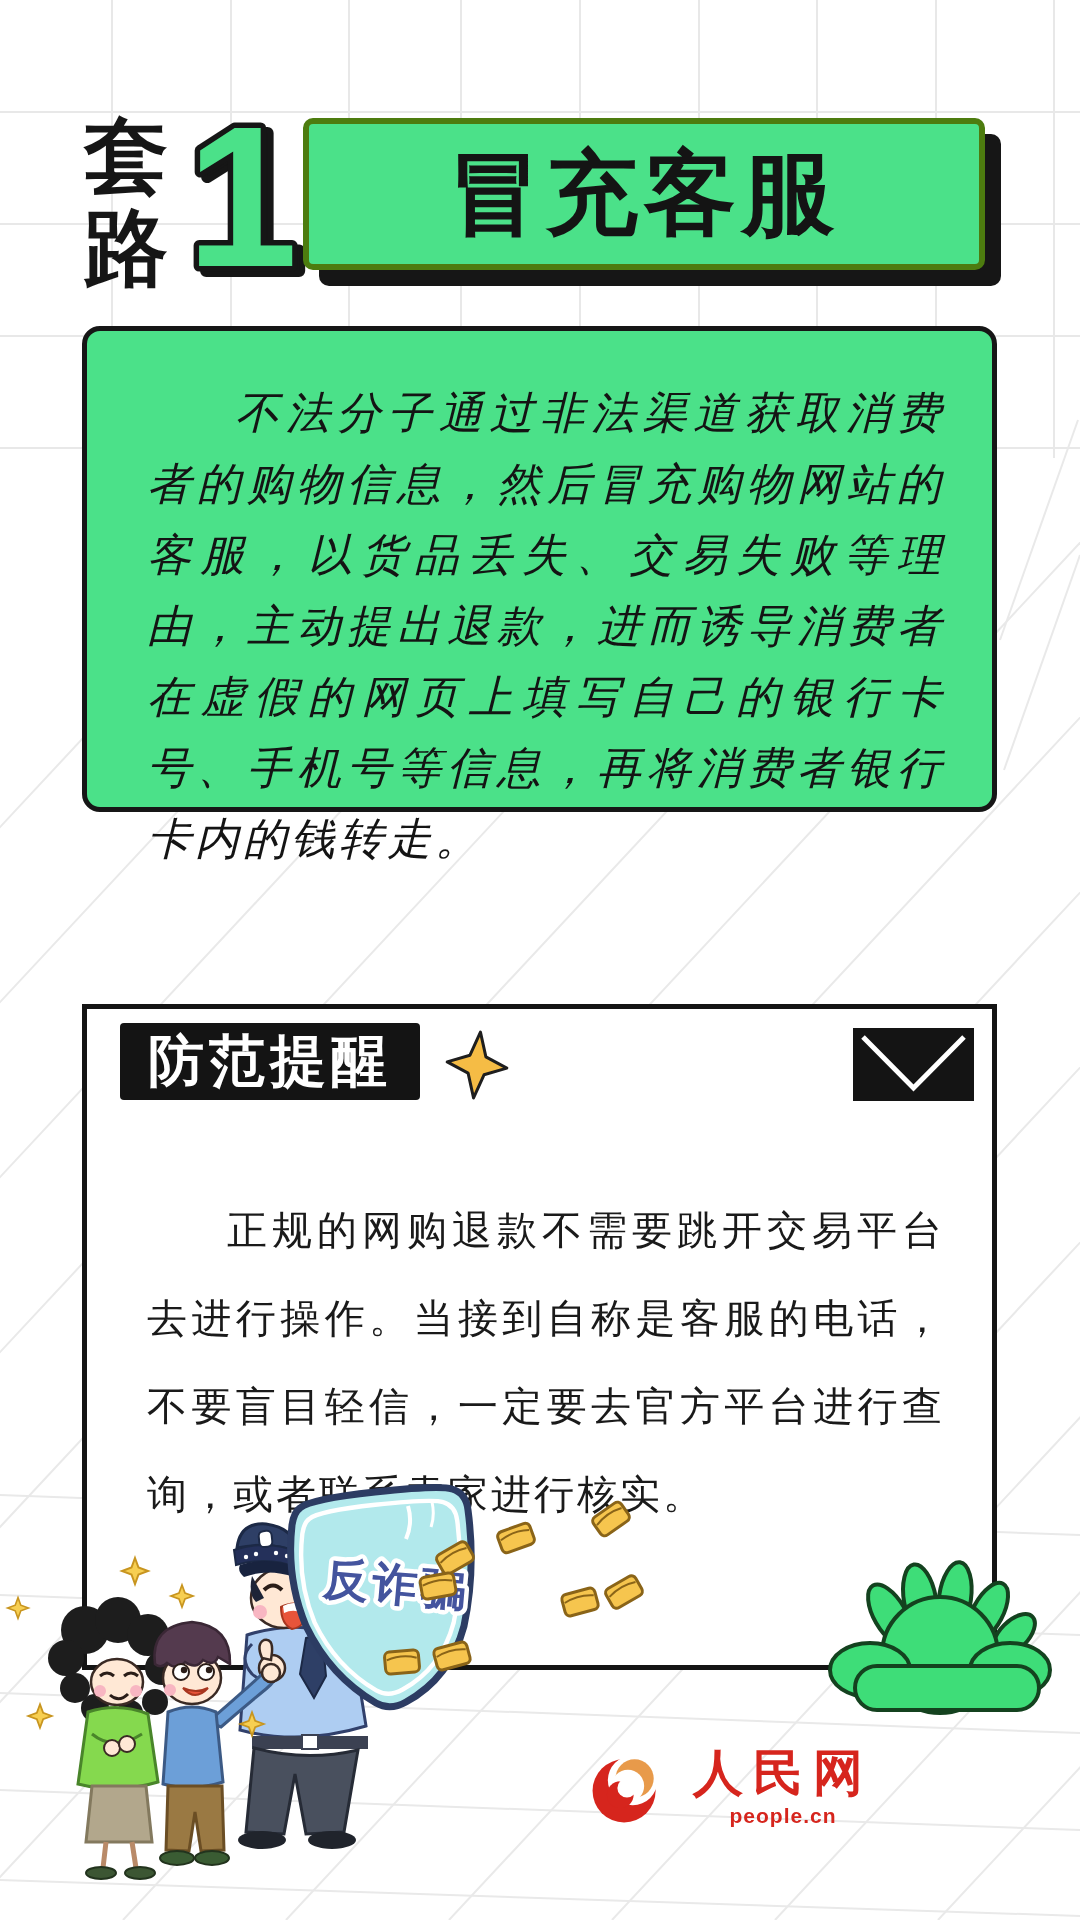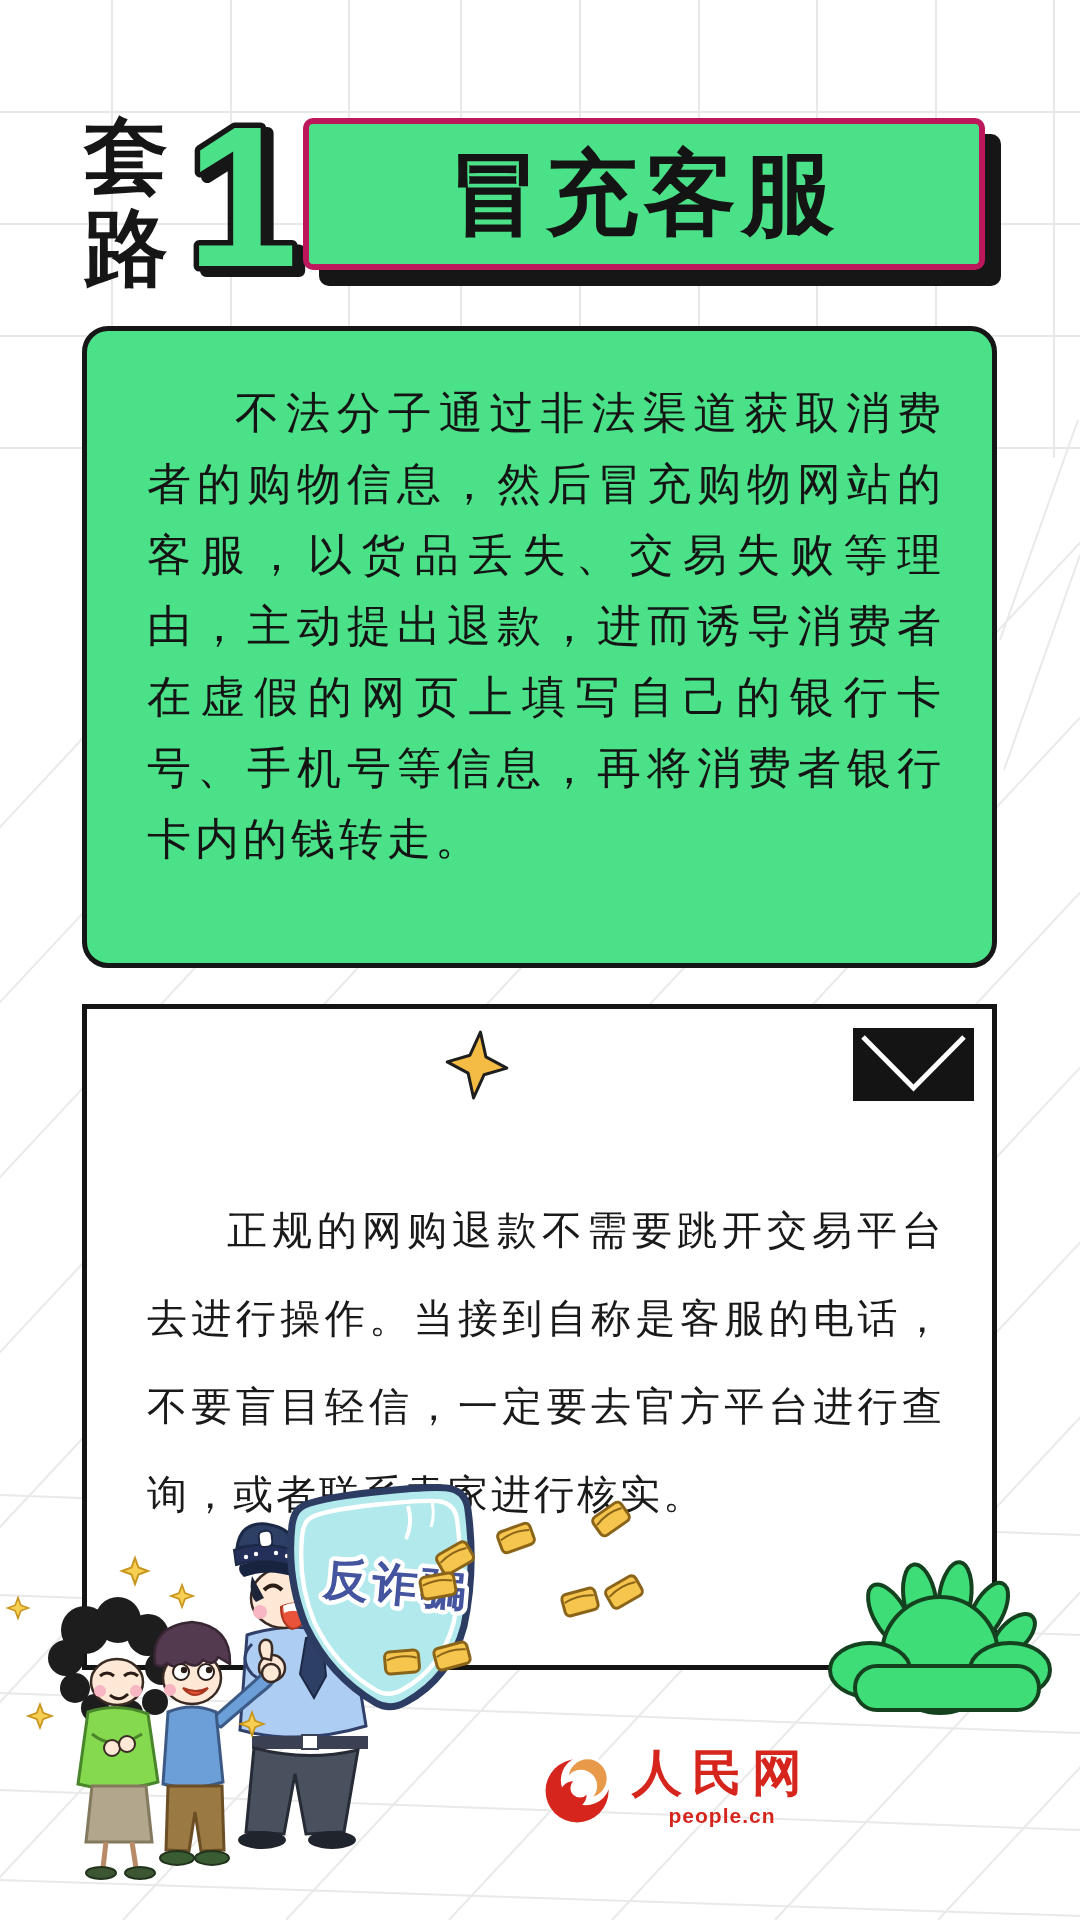--- a/index.html
+++ b/index.html
@@ -13,33 +13,34 @@
 
   
   .tactic-label{
     position:absolute;left:80px;top:110px;width:92px;z-index:2;
     font-weight:bold;color:#161616;font-size:84px;line-height:92px;
     text-align:center;letter-spacing:0;
   }
   .tactic-number-svg{position:absolute;left:176px;top:100px;z-index:2;}
   .title-banner{
     position:absolute;left:303px;top:118px;width:682px;height:152px;z-index:2;
-    background:var(--green);border:6px solid #be185d;border-radius:10px;
+    background:var(--green);border:6px solid #4d7c0f;border-radius:10px;
     box-shadow:16px 16px 0 #161616;
     display:flex;align-items:center;justify-content:center;box-sizing:border-box;
   }
   .title-banner span{
     font-size:92px;font-weight:bold;color:#141414;letter-spacing:6px;
   }
 
   
   .description-box{
-    position:absolute;left:82px;top:326px;width:915px;height:642px;z-index:2;
-    background:var(--green);border:5px solid #161616;border-radius:26px;
+    position:absolute;left:82px;top:326px;width:915px;height:486px;z-index:2;
+    background:var(--green);border:5px solid #161616;border-radius:18px;
     box-sizing:border-box;
+    font-style:italic;
   }
   .description-box p{
     position:absolute;left:60px;top:46px;width:798px;margin:0;
     font-size:44px;line-height:71px;letter-spacing:4px;color:#141414;
     text-align:justify;text-indent:2em;line-break:strict;word-break:normal;
   }
 
   
   .reminder-box{
     position:absolute;left:82px;top:1004px;width:915px;height:666px;z-index:2;
@@ -60,22 +61,22 @@
   }
   .reminder-box p{
     position:absolute;left:60px;top:177px;width:798px;margin:0;
     font-size:40px;line-height:88px;letter-spacing:3px;color:#1a1a1a;
     text-align:justify;text-indent:2em;line-break:strict;word-break:normal;
   }
 
   
   #scene{position:absolute;left:0;top:1430px;width:1080px;height:490px;z-index:4;}
   .footer-logo{
-    position:absolute;left:540px;top:1745px;z-index:5;
-    display:flex;align-items:flex-start;gap:14px;
+    position:absolute;left:587px;top:1745px;z-index:5;
+    display:flex;align-items:flex-start;gap:28px;
   }
   .logo-texts{display:flex;flex-direction:column;align-items:center;}
   .logo-cn{
     font-family:"Liberation Serif","DejaVu Serif",serif;
     color:var(--logored);font-size:50px;font-weight:bold;letter-spacing:10px;line-height:56px;
   }
   .logo-en{color:var(--logored);font-size:21px;font-weight:bold;letter-spacing:1px;line-height:30px;}
 
   :root{--green:#4BE189;--logored:#D6251D;}
 </style>
@@ -134,20 +135,23 @@
 
 <div class="title-banner">
   <span>冒充客服</span>
 </div>
 
 <div class="description-box">
   <p>不法分子通过非法渠道获取消费者的购物信息，然后冒充购物网站的客服，以货品丢失、交易失败等理由，主动提出退款，进而诱导消费者在虚假的网页上填写自己的银行卡号、手机号等信息，再将消费者银行卡内的钱转走。</p>
 </div>
 
 <div class="reminder-box">
+  <div class="reminder-badge">
+    <span>防范提醒</span>
+  </div>
   <svg class="badge-sparkle" width="64" height="70" viewBox="0 0 64 70" xmlns="http://www.w3.org/2000/svg">
     <path d="M32,2 L40,26 L62,35 L40,44 L32,68 L24,44 L2,35 L24,26 Z" fill="#F5BC45" stroke="#1e1e1e" stroke-width="3" stroke-linejoin="round" transform="rotate(6 32 35)"></path>
   </svg>
   <div class="envelope">
     <svg width="121" height="73" viewBox="0 0 121 73" xmlns="http://www.w3.org/2000/svg">
       <path d="M10,9 L60.5,60 L111,9" fill="none" stroke="#ffffff" stroke-width="5"></path>
     </svg>
   </div>
   <p>正规的网购退款不需要跳开交易平台去进行操作。当接到自称是客服的电话，不要盲目轻信，一定要去官方平台进行查询，或者联系卖家进行核实。</p>
 </div>

